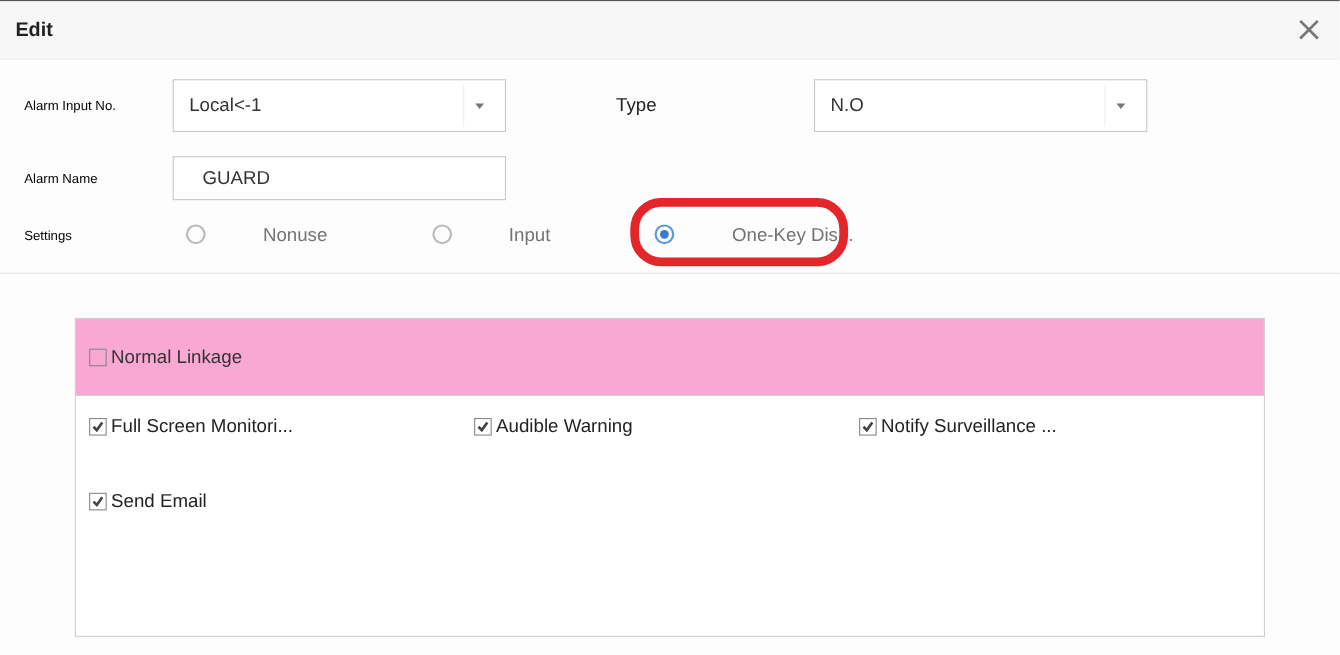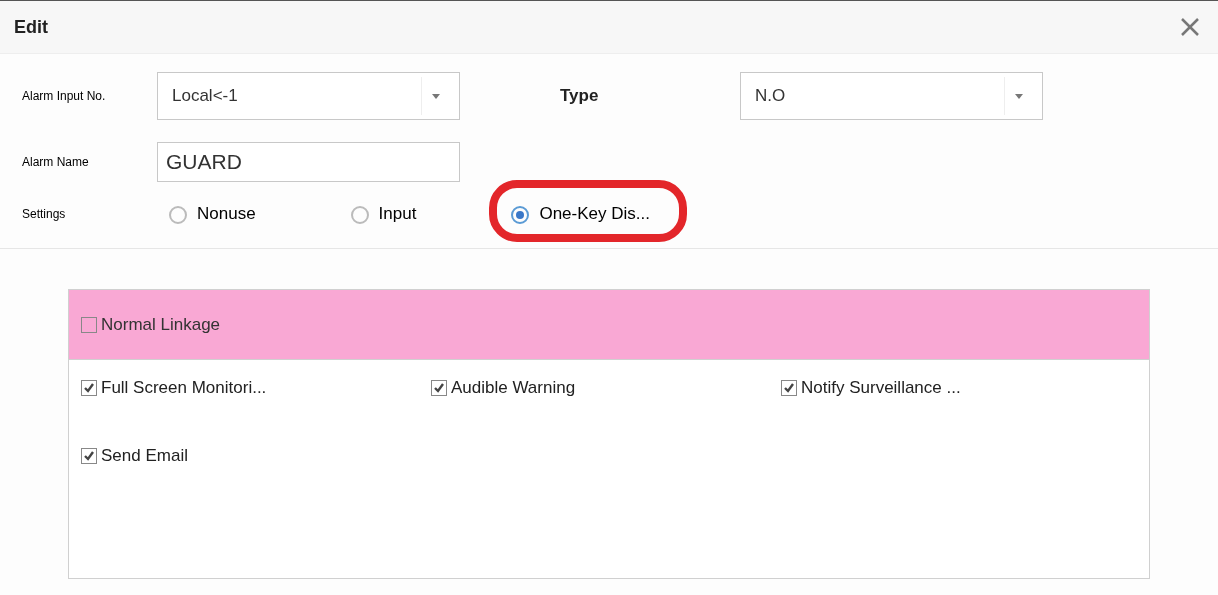--- a/index.html
+++ b/index.html
@@ -51,21 +51,20 @@
   .label {
     width: 135px;
     font-size: 12px;
     color: #000000;
   }
   .label2 {
     width: 90px;
     font-size: 17px;
     color: #222;
     margin-left: 100px;
-    font-weight: bold;
   }
   .select {
     width: 303px;
     height: 48px;
     border: 1px solid #c8c8c8;
     background: #fff;
     display: flex;
     align-items: center;
     justify-content: space-between;
     padding: 0 10px 0 14px;
@@ -85,36 +84,37 @@
     width: 0; height: 0;
     border-left: 4px solid transparent;
     border-right: 4px solid transparent;
     border-top: 5px solid #777;
   }
   .text-input {
     width: 303px;
     height: 40px;
     border: 1px solid #c8c8c8;
     background: #fff;
-    padding: 0 8px;
-    font-size: 21px;
+    padding: 0 26px;
+    font-size: 17px;
     color: #333;
     outline: none;
   }
   .radios {
     display: flex;
     align-items: center;
   }
   .radio-item {
     display: flex;
-    align-items: flex-end;
+    align-items: flex-start;
     margin-right: 95px;
     cursor: pointer;
     font-size: 17px;
-    color: #000000;
+    color: #737373;
+    gap: 42px;
   }
   .radio-circle {
     width: 18px;
     height: 18px;
     border: 2px solid #bbb;
     border-radius: 50%;
     margin-right: 10px;
     position: relative;
   }
   .radio-circle.selected {

